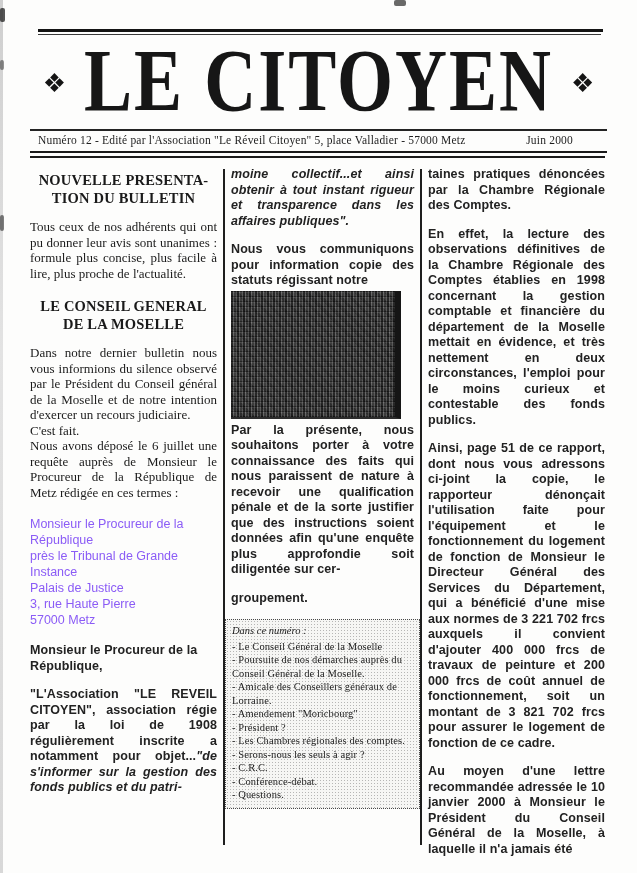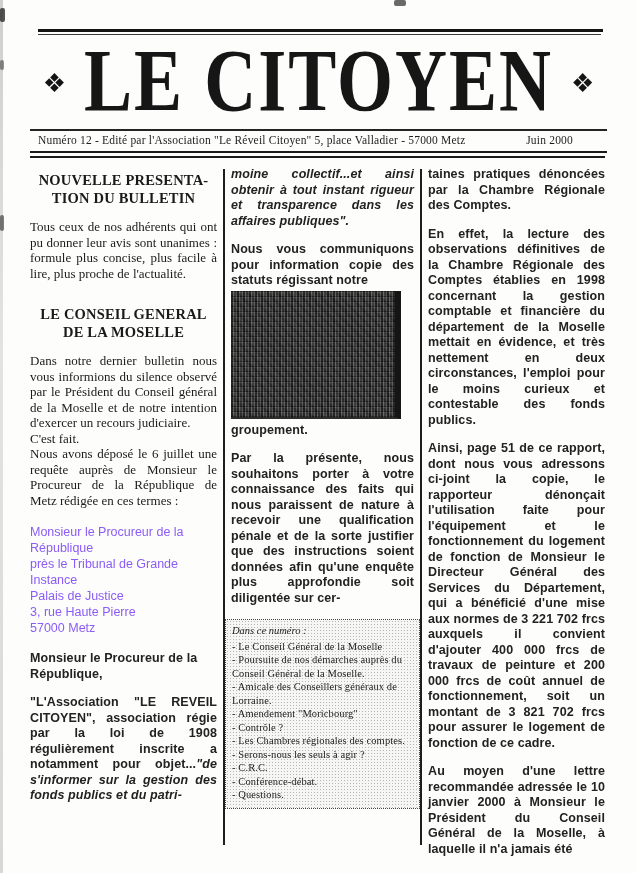--- a/index.html
+++ b/index.html
@@ -38,21 +38,21 @@
   
   .columns { display:flex; align-items:stretch; padding:9px 32px 0 30px; height:692px; }
   .col { box-sizing:border-box; }
   .col1 { width:187px; }
   .col2 { width:183px; }
   .col3 { flex:1; }
   .vdivider { width:2px; background:#1e1e1e; margin:2px 6px 14px 6px; }
 
   h2 { font-family:"Liberation Serif", serif; font-weight:bold; font-size:14.5px;
     line-height:18px; text-align:center; margin:4px 2px 12px; letter-spacing:.2px; }
-  h2.second { margin-top:24px; }
+  h2.second { margin-top:16px; }
   p { margin:0 0 13px; }
   .serif { font-family:"Liberation Serif", serif; font-size:13px; line-height:15.5px; }
   .sans  { font-family:"Liberation Sans", sans-serif; font-size:12.5px; line-height:15.5px;
     letter-spacing:.1px; color:#222;font-weight:bold; }
   .just { text-align:justify; }
   .it { font-style:italic; }
   .tight { margin-bottom:0; }
   .address { font-family:"Liberation Sans", sans-serif; font-size:12.5px;
     line-height:16px; margin:16px 0 15px; color:#8b5cf6; }
 
@@ -126,29 +126,29 @@
       <p class="sans">Monsieur le Procureur de la République,</p>
       <p class="sans just"><span>"L'Association "LE REVEIL CITOYEN", association régie par la loi de 1908 régulièrement inscrite a notamment pour objet...</span><span class="it">"de s'informer sur la gestion des fonds publics et du patri-</span></p>
     </section>
 
     <div class="vdivider"></div>
 
     <section class="col col2">
       <p class="sans it just">moine collectif...et ainsi obtenir à tout instant rigueur et transparence dans les affaires publiques".</p>
       <p class="sans just tight">Nous vous communiquons pour information copie des statuts régissant notre</p>
       <div class="noise"></div>
+      <p class="sans just">Par la présente, nous souhaitons porter à votre connaissance des faits qui nous paraissent de nature à recevoir une qualification pénale et de la sorte justifier que des instructions soient données afin qu'une enquête plus approfondie soit diligentée sur cer-</p>
       <p class="sans">groupement.</p>
-      <p class="sans just">Par la présente, nous souhaitons porter à votre connaissance des faits qui nous paraissent de nature à recevoir une qualification pénale et de la sorte justifier que des instructions soient données afin qu'une enquête plus approfondie soit diligentée sur cer-</p>
       <aside class="toc">
         <div class="toc-title">Dans ce numéro :</div>
         <div class="toc-item">- Le Conseil Général de la Moselle</div>
         <div class="toc-item">- Poursuite de nos démarches auprès du Conseil Général de la Moselle.</div>
         <div class="toc-item">- Amicale des Conseillers généraux de Lorraine.</div>
         <div class="toc-item">- Amendement "Moricbourg"</div>
-        <div class="toc-item">- Contrôle ?</div>
+        <div class="toc-item">- Président ?</div>
         <div class="toc-item">- Les Chambres régionales des comptes.</div>
         <div class="toc-item">- Serons-nous les seuls à agir ?</div>
         <div class="toc-item">- C.R.C.</div>
         <div class="toc-item">- Conférence-débat.</div>
         <div class="toc-item">- Questions.</div>
       </aside>
     </section>
 
     <div class="vdivider"></div>
 

